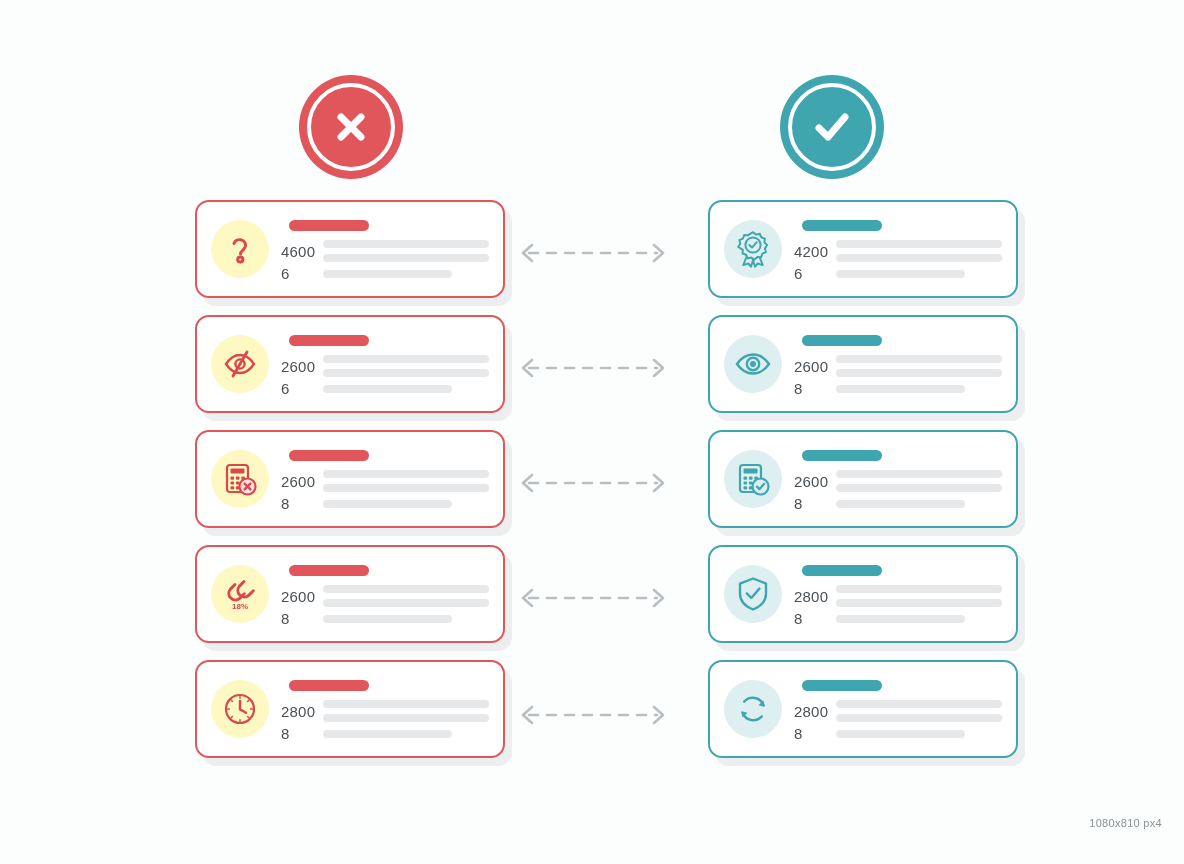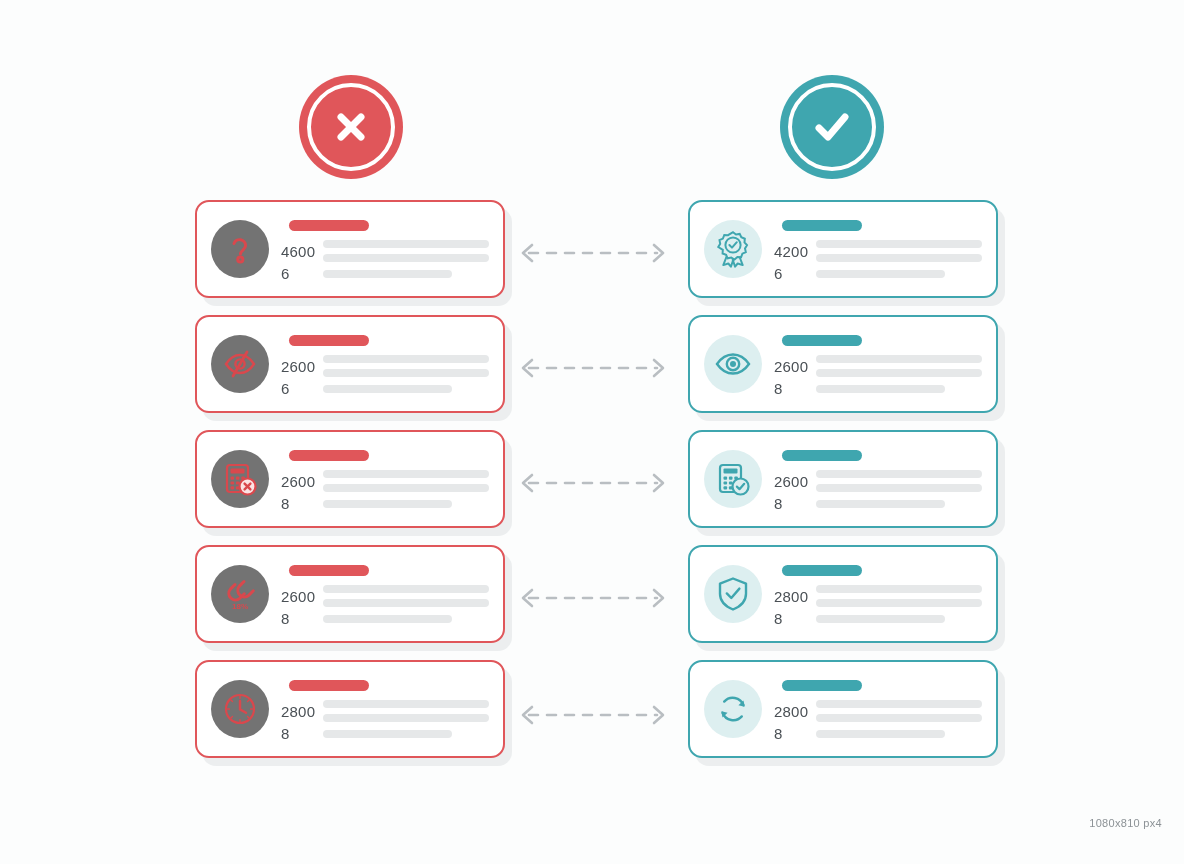--- a/index.html
+++ b/index.html
@@ -23,21 +23,21 @@
     border-radius: 50%;
     border: 4px solid #ffffff;
   }
   .header-badge svg { position: relative; z-index: 2; }
   #badge-negative { left: 299px; top: 75px; background: #e0565a; }
   #badge-positive { left: 780px; top: 75px; background: #3fa6af; }
 
   
   .column { position: absolute; top: 200px; }
   #column-negative { left: 195px; }
-  #column-positive { left: 688px; }
+  #column-positive { left: 708px; }
 
   
   .card {
     position: relative;
     width: 310px; height: 98px;
     background: #ffffff;
     border-radius: 14px;
     margin-bottom: 17px;
     display: flex;
     align-items: center;
@@ -47,21 +47,21 @@
   .card.neg { border: 2px solid #e0565a; }
   .card.pos { border: 2px solid #3fa6af; }
 
   .card-icon {
     width: 58px; height: 58px; min-width: 58px;
     border-radius: 50%;
     display: flex; align-items: center; justify-content: center;
     margin-right: 12px;
     position: relative;
   }
-  .card.neg .card-icon { background: #737373; }
+  .card.neg .card-icon { background: #fef9c3; }
   .card.pos .card-icon { background: #ddeff0; }
 
   .card-body { flex: 1; position: relative; height: 74px; padding-top: 8px; }
 
   .title-bar {
     height: 11px; width: 80px; border-radius: 6px;
     margin-left: 8px; margin-bottom: 9px;
   }
   .card.neg .title-bar { background: #e0565a; }
   .card.pos .title-bar { background: #3fa6af; }

